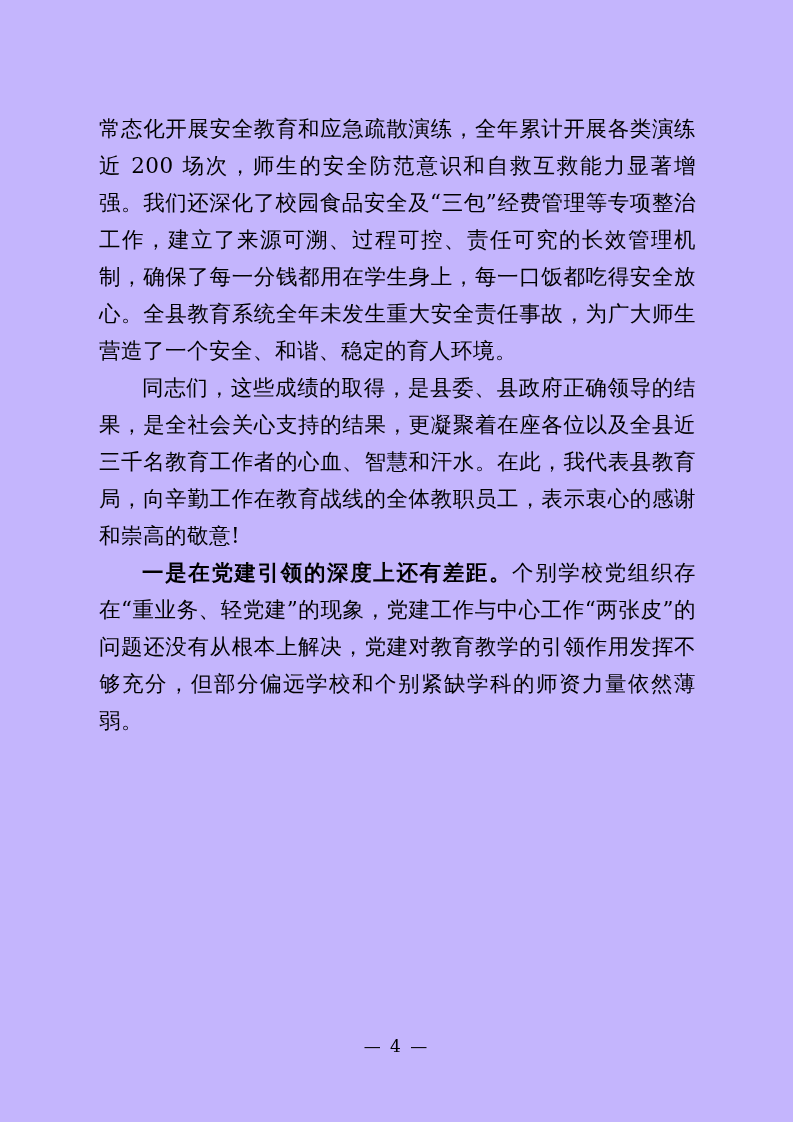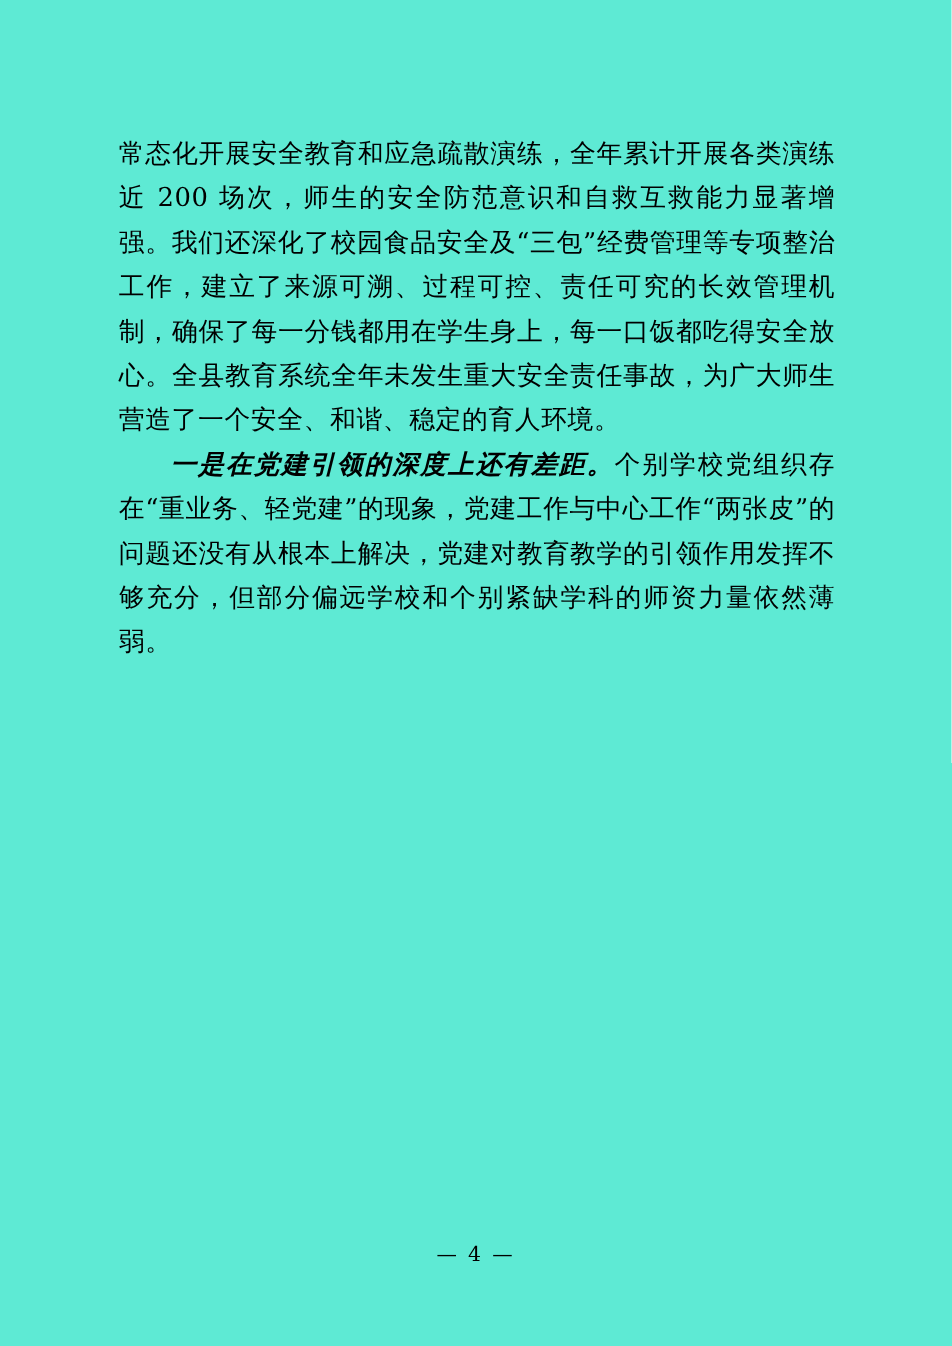--- a/index.html
+++ b/index.html
@@ -4,21 +4,21 @@
 <style>
   html, body {
     margin: 0;
     padding: 0;
     background: #ffffff;
   }
   .page {
     position: relative;
     width: 793px;
     height: 1122px;
-    background: #5eead4;
+    background: #c4b5fd;
     overflow: hidden;
     font-family: "DejaVu Serif", "Liberation Serif", serif;
     color: #000000;
   }
   .content {
     position: absolute;
     left: 99px;
     top: 110px;
     width: 597px;
   }
@@ -28,40 +28,40 @@
     line-height: 37px;
     text-align: justify;
     letter-spacing: 0.5px;
     word-break: break-all;
   }
   .para.indent {
     text-indent: 2em;
   }
   .lead {
     font-weight: bold;
-    font-style: italic;
   }
   .footer {
     position: absolute;
     left: 0;
     right: 0;
     top: 1036px;
     text-align: center;
     font-size: 17px;
     letter-spacing: 2px;
   }
 </style>
 </head>
 <body>
 
 <div class="page">
   <div class="content">
 
     <p class="para"><span>常态化开展安全教育和应急疏散演练，全年累计开展各类演练近 200 场次，师生的安全防范意识和自救互救能力显著增强。我们还深化了校园食品安全及“三包”经费管理等专项整治工作，建立了来源可溯、过程可控、责任可究的长效管理机制，确保了每一分钱都用在学生身上，每一口饭都吃得安全放心。全县教育系统全年未发生重大安全责任事故，为广大师生营造了一个安全、和谐、稳定的育人环境。</span></p>
 
+    <p class="para indent"><span>同志们，这些成绩的取得，是县委、县政府正确领导的结果，是全社会关心支持的结果，更凝聚着在座各位以及全县近三千名教育工作者的心血、智慧和汗水。在此，我代表县教育局，向辛勤工作在教育战线的全体教职员工，表示衷心的感谢和崇高的敬意!</span></p>
 
 
     <p class="para indent"><span class="lead">一是在党建引领的深度上还有差距。</span><span>个别学校党组织存在“重业务、轻党建”的现象，党建工作与中心工作“两张皮”的问题还没有从根本上解决，党建对教育教学的引领作用发挥不够充分，但部分偏远学校和个别紧缺学科的师资力量依然薄弱。</span></p>
 
 
   </div>
 
   <div class="footer"><span>— 4 —</span></div>
 </div>
 

